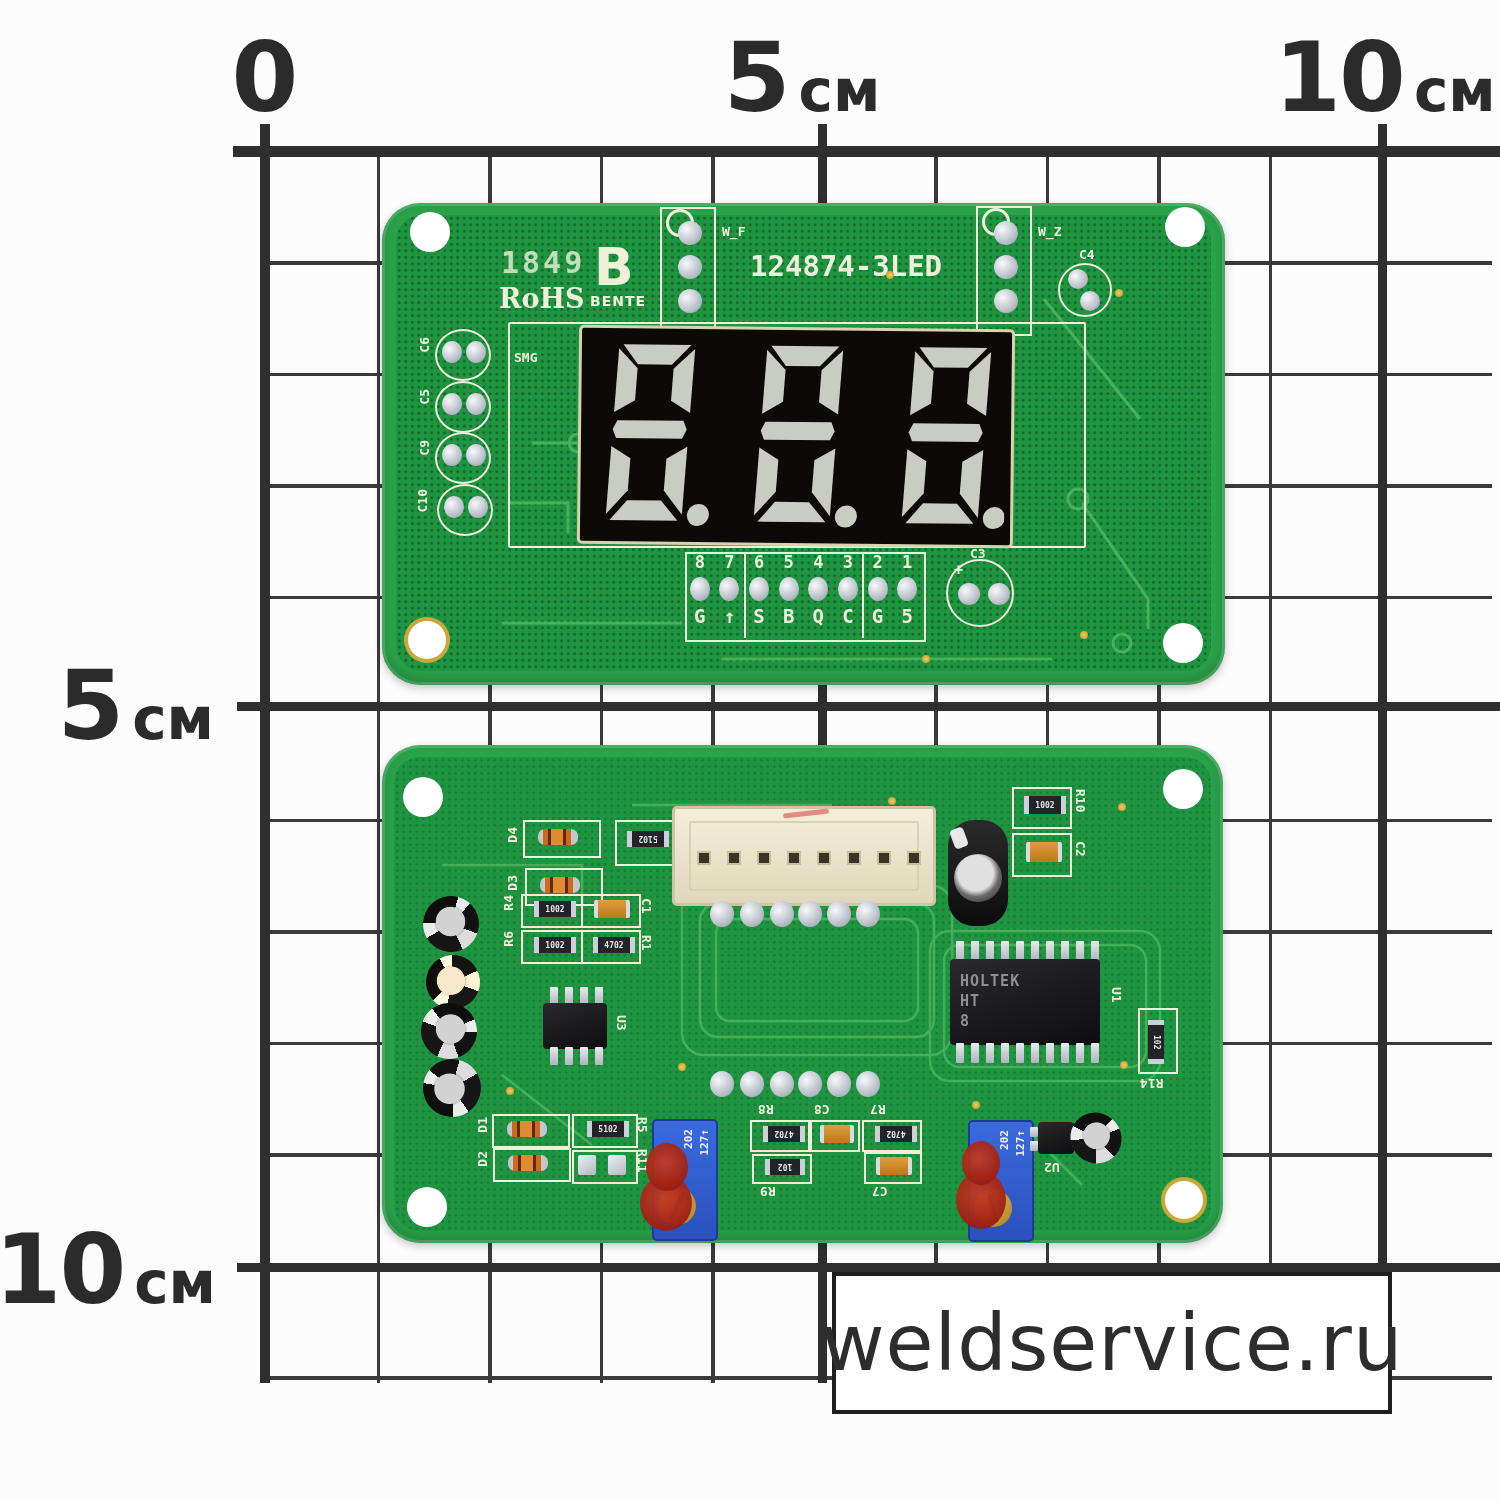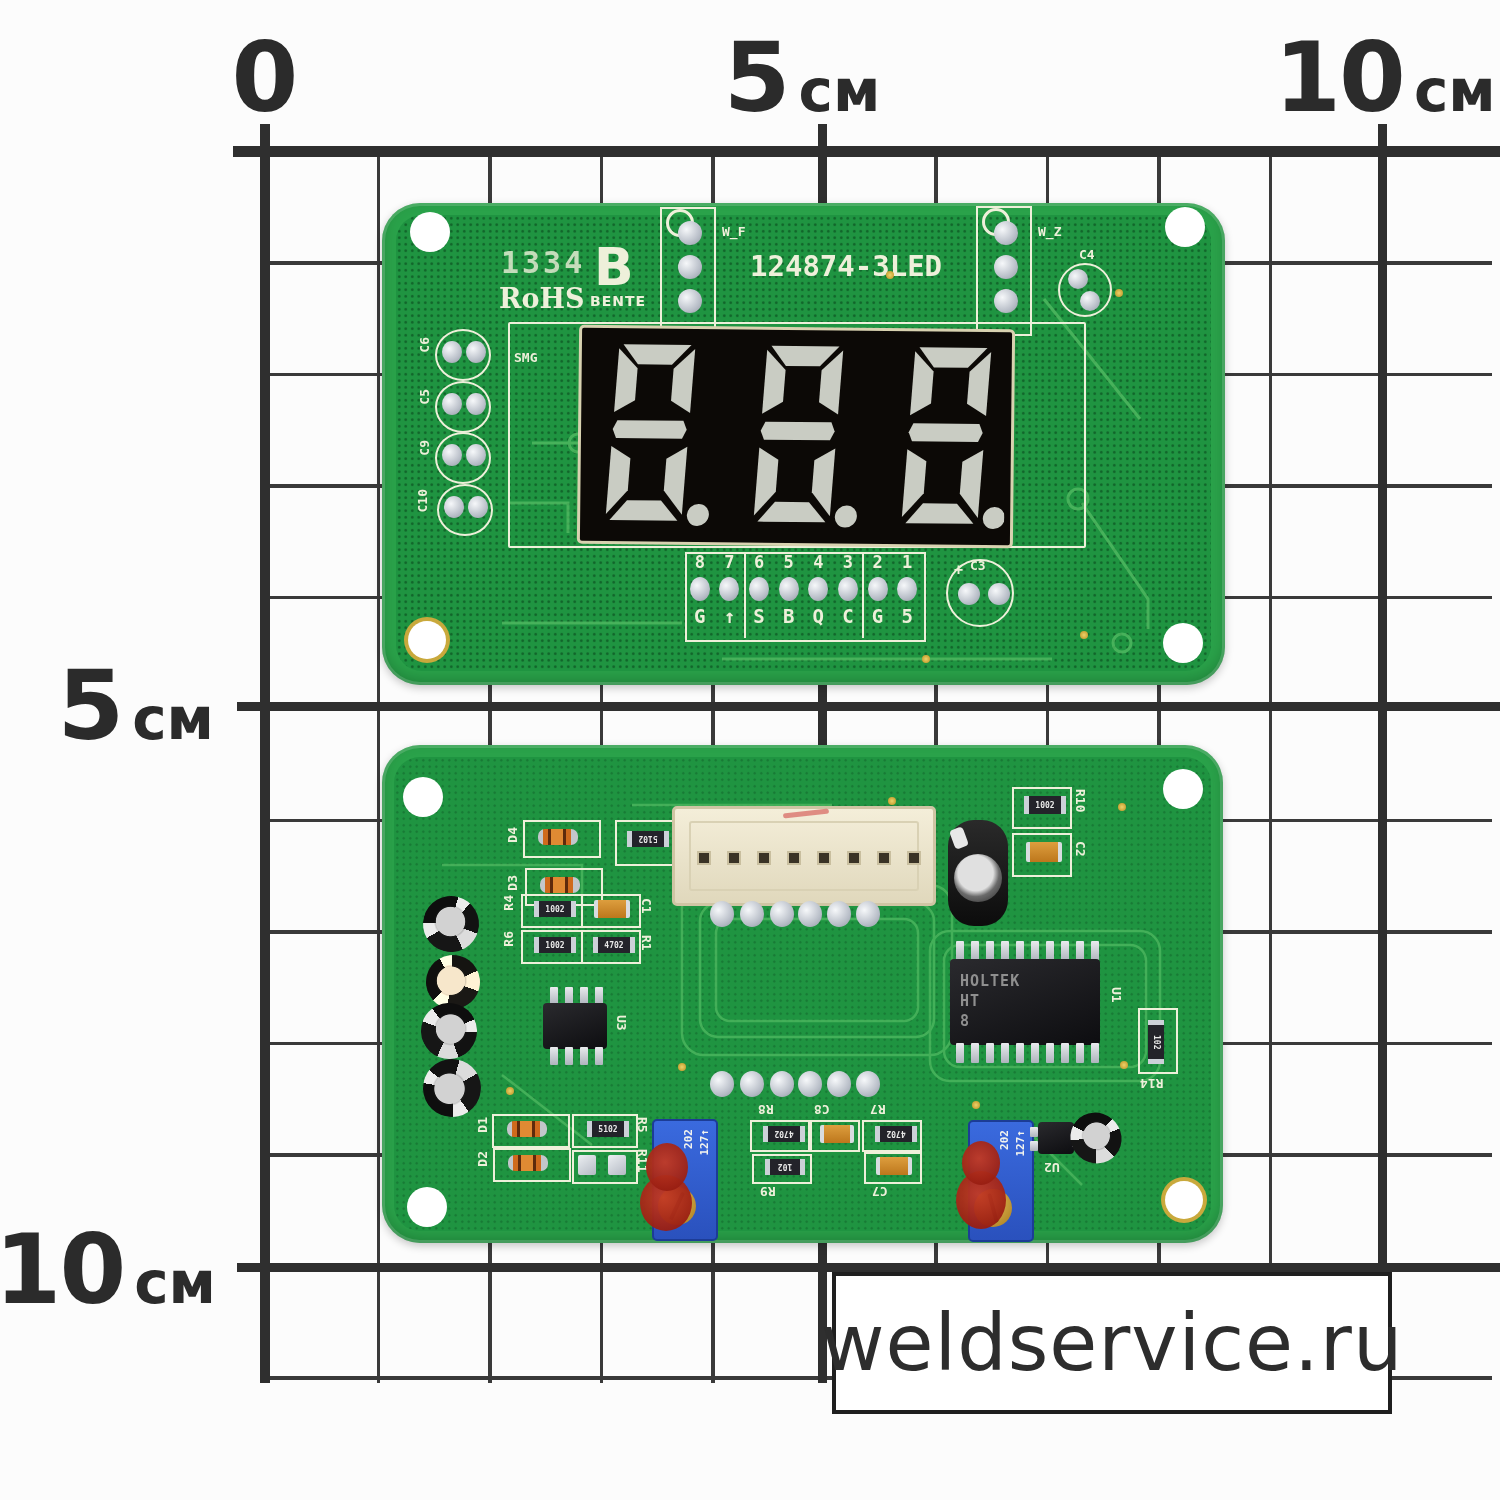--- a/index.html
+++ b/index.html
@@ -93,21 +93,21 @@
         <circle cx="696" cy="296" r="10"></circle>
       <circle cx="740" cy="440" r="9"></circle>
     </g>
   </svg>
 
   <div class="b hole" style="left:28px;top:9px;width:40px;height:40px"></div>
   <div class="b hole" style="left:783px;top:4px;width:40px;height:40px"></div>
   <div class="b hole goldring" style="left:26px;top:418px;width:38px;height:38px"></div>
   <div class="b hole" style="left:781px;top:420px;width:40px;height:40px"></div>
 
-  <div class="b" style="left:119px;top:42px;font:bold 30px 'DejaVu Sans Mono',monospace;color:rgba(238,240,218,.8);letter-spacing:3px">1334</div>
+  <div class="b" style="left:119px;top:42px;font:bold 30px 'DejaVu Sans Mono',monospace;color:rgba(238,240,218,.8);letter-spacing:3px">1849</div>
   <div class="b" style="left:117px;top:80px;font:bold 27px 'DejaVu Serif',serif;color:var(--silk)">RoHS</div>
   <div class="b" style="left:212px;top:34px;font:bold 52px 'DejaVu Sans',sans-serif;color:var(--silk)">B</div>
   <div class="b" style="left:208px;top:90px;font:bold 14px 'DejaVu Sans',sans-serif;color:var(--silk);letter-spacing:1px">BENTE</div>
 
   <div class="b silk" style="left:278px;top:4px;width:52px;height:126px"></div>
   <div class="b" style="left:284px;top:6px;width:22px;height:22px;border:3px solid var(--silk);border-radius:50%"></div>
   <div class="b pad" style="left:296px;top:18px;width:24px;height:24px"></div>
   <div class="b pad" style="left:296px;top:52px;width:24px;height:24px"></div>
   <div class="b pad" style="left:296px;top:86px;width:24px;height:24px"></div>
   <div class="b slab" style="left:340px;top:22px">W_F</div>
@@ -212,21 +212,21 @@
       <div class="pad" style="width:20px;height:24px;margin:6px auto"></div>
       <div class="slab" style="position:static;font-size:19px">G</div>
       </div>
     <div style="flex:1;text-align:center">
       <div class="slab" style="position:static;font-size:17px">1</div>
       <div class="pad" style="width:20px;height:24px;margin:6px auto"></div>
       <div class="slab" style="position:static;font-size:19px">5</div>
       </div>
   </div>
 
-  <div class="b slab" style="left:588px;top:356px">C3</div>
+  <div class="b slab" style="left:588px;top:344px">C3</div>
   <div class="b" style="left:564px;top:356px;width:64px;height:64px;border:2px solid var(--silk);border-radius:50%"></div>
   <div class="b pad" style="left:576px;top:380px;width:22px;height:22px"></div>
   <div class="b pad" style="left:606px;top:380px;width:22px;height:22px"></div>
   <div class="b slab" style="left:572px;top:360px;font-size:15px">+</div>
 
   <div class="b via" style="left:504px;top:68px;width:8px;height:8px"></div>
   <div class="b via" style="left:733px;top:86px;width:8px;height:8px"></div>
   <div class="b via" style="left:698px;top:428px;width:8px;height:8px"></div>
   <div class="b via" style="left:540px;top:452px;width:8px;height:8px"></div>
 </div>

